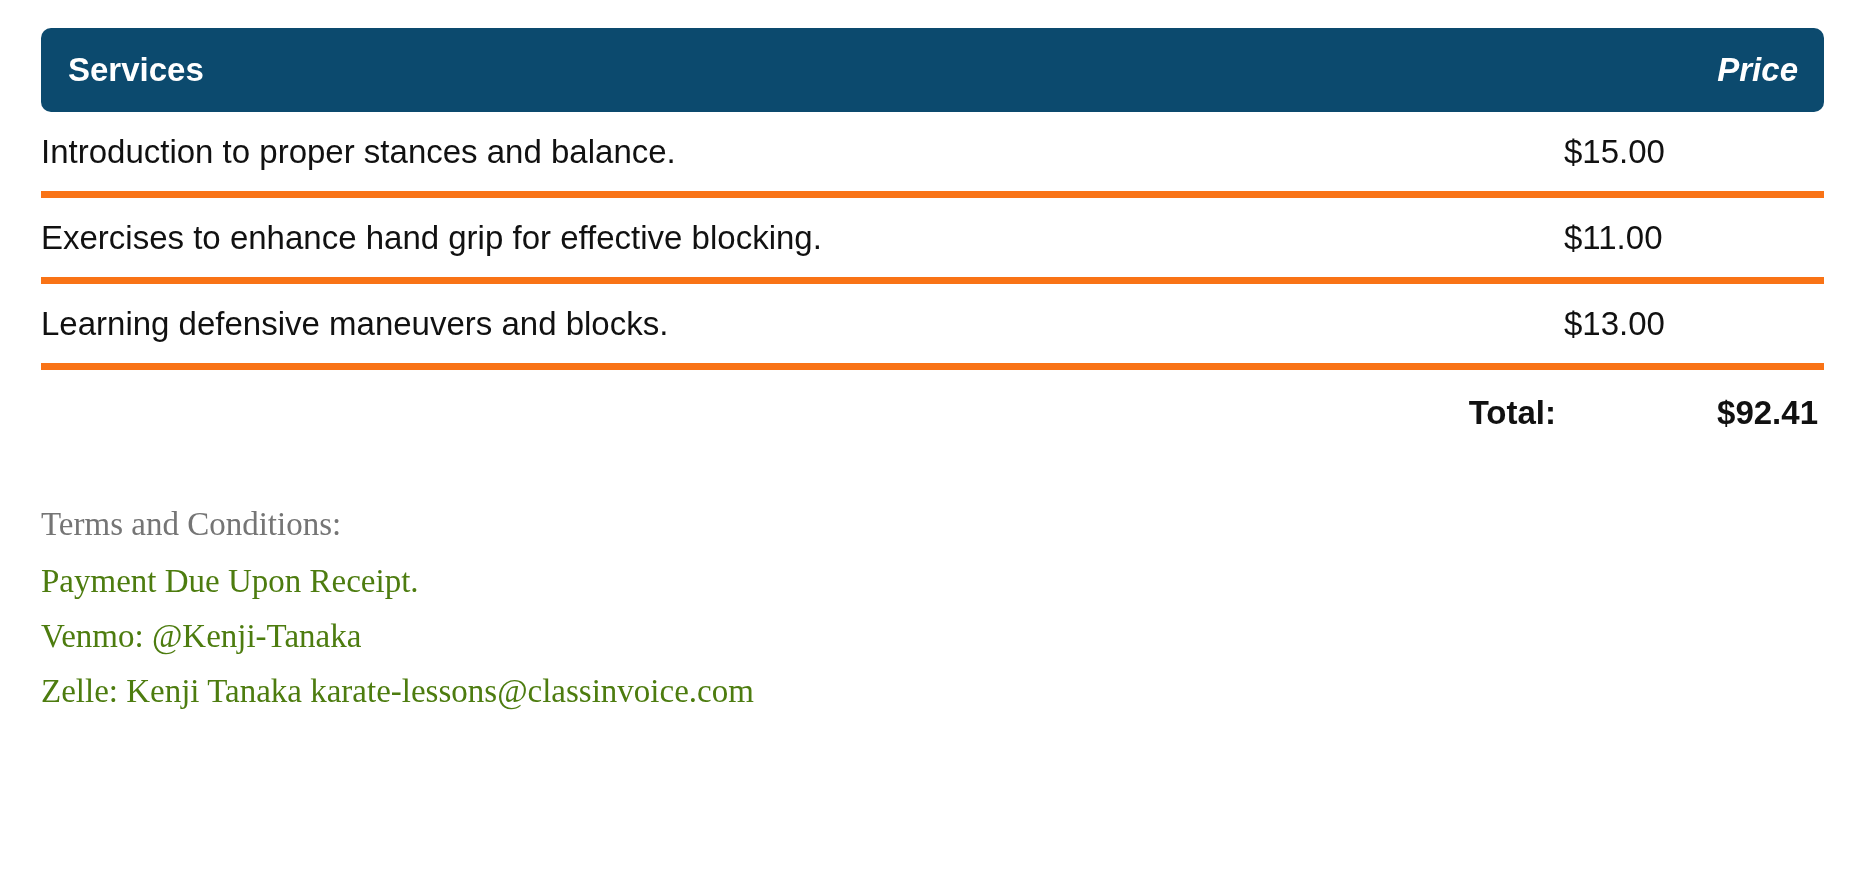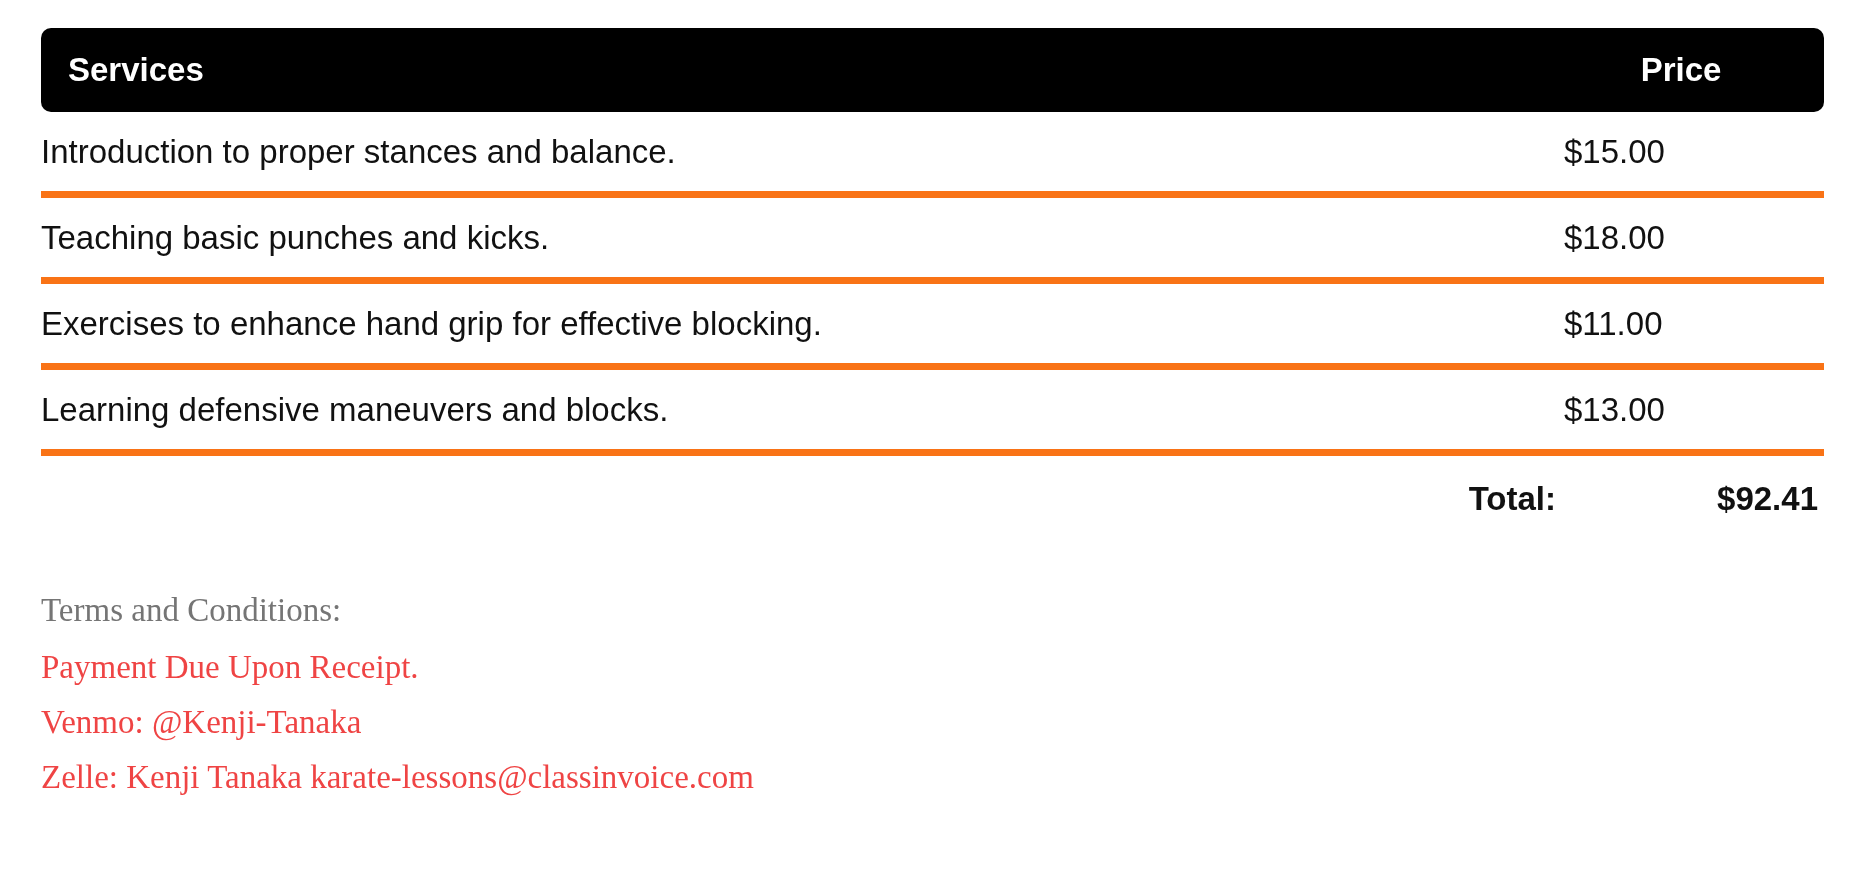--- a/index.html
+++ b/index.html
@@ -14,36 +14,37 @@
   .page {
     padding: 28px 44px 0 41px;
   }
   table.services-table {
     width: 100%;
     border-collapse: separate;
     border-spacing: 0;
     font-size: 33px;
   }
   thead th {
-    background: #000000;
+    background: #0c4a6e;
     color: #ffffff;
     font-weight: bold;
     height: 84px;
     vertical-align: middle;
     text-align: left;
     padding: 0 0 0 27px;
   }
   thead th.th-service {
     border-radius: 10px 0 0 10px;
   }
   thead th.th-price {
     border-radius: 0 10px 10px 0;
-    text-align: center;
+    text-align: right;
     padding: 0 26px 0 0;
     width: 260px;
+    font-style: italic;
   }
   tbody td {
     height: 86px;
     vertical-align: middle;
     border-bottom: 7px solid #f97316;
     padding: 0;
   }
   tbody td.td-price {
     text-align: left;
     padding-right: 6px;
@@ -67,43 +68,39 @@
     margin-top: 42px;
     font-size: 33px;
     line-height: 55px;
     font-family: Liberation Serif, serif;
   }
   .terms-heading {
     color: #757575;
     margin-bottom: 2px;
   }
   .terms-line {
-    color: #ef4444;
+    color: #4d7c0f;
   }
 </style>
 </head>
 <body>
 
 <div class="page">
 
   <table class="services-table">
     <thead>
       <tr>
         <th class="th-service">Services</th>
         <th class="th-price">Price</th>
       </tr>
     </thead>
     <tbody>
       <tr>
         <td class="td-service">Introduction to proper stances and balance.</td>
         <td class="td-price">$15.00</td>
-      </tr>
-      <tr>
-        <td class="td-service">Teaching basic punches and kicks.</td>
-        <td class="td-price">$18.00</td>
       </tr>
       <tr>
         <td class="td-service">Exercises to enhance hand grip for effective blocking.</td>
         <td class="td-price">$11.00</td>
       </tr>
       <tr>
         <td class="td-service">Learning defensive maneuvers and blocks.</td>
         <td class="td-price">$13.00</td>
       </tr>
     </tbody>

